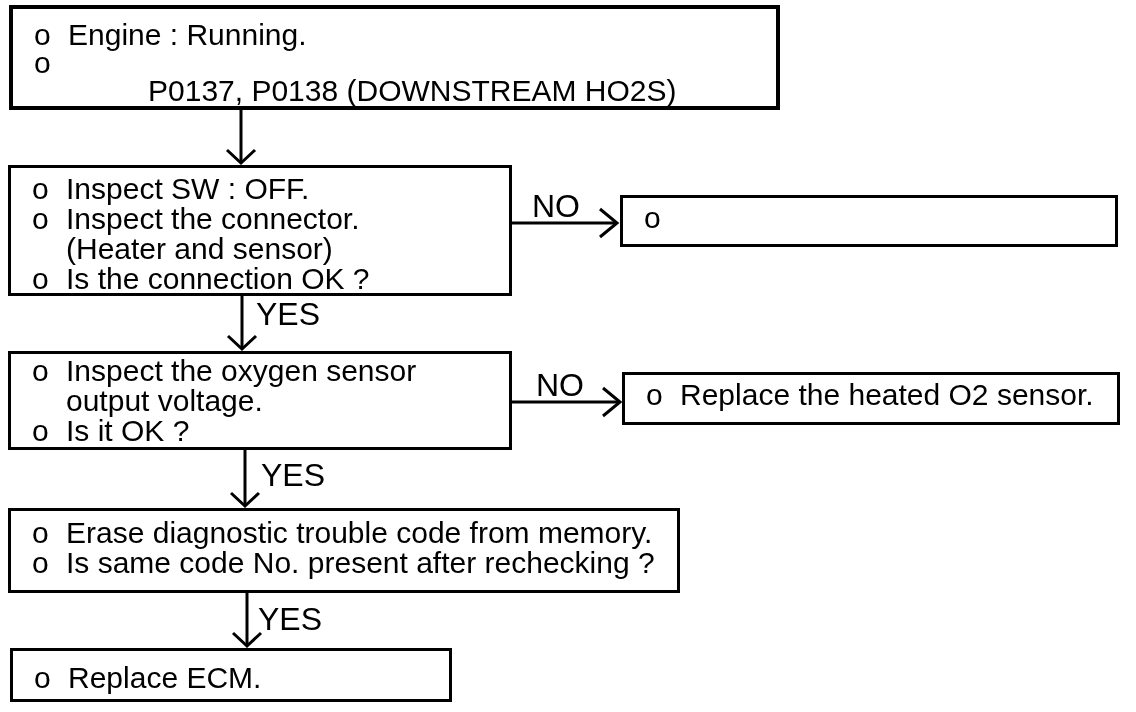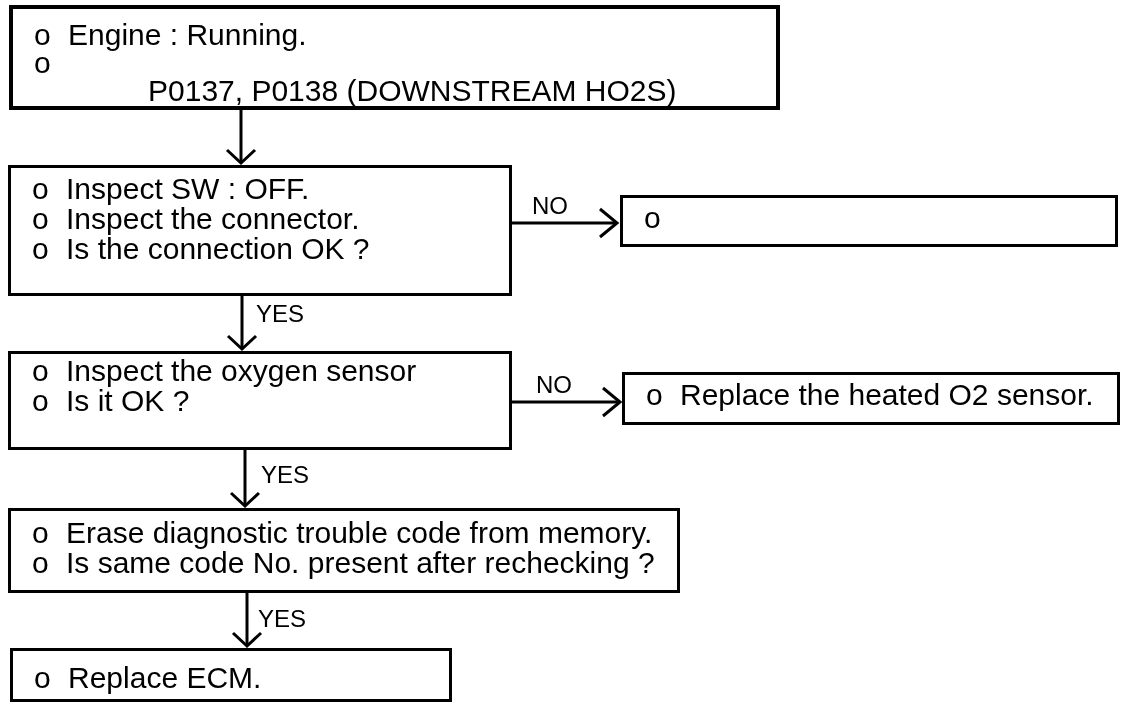--- a/index.html
+++ b/index.html
@@ -32,21 +32,21 @@
     white-space: nowrap;
   }
   .bline { display: flex; }
   .bullet {
     flex: 0 0 34px;
     width: 34px;
     padding-left: 21px;
   }
   .edge-label {
     position: absolute;
-    font-size: 24px;
+    font-size: 32px;
     line-height: 28px;
     white-space: nowrap;
   }
   #box-start   { left:9px;   top:5px;   width:771px; height:105px; border-width:4px; padding-top:12px; line-height:28px; }
   #box-check   { left:8px;   top:165px; width:504px; height:131px; padding-top:6px; }
   #box-inspect { left:8px;   top:351px; width:504px; height:99px;  padding-top:2px; }
   #box-erase   { left:8px;   top:508px; width:672px; height:85px;  padding-top:7px; }
   #box-ecm     { left:10px;  top:648px; width:442px; height:54px;  padding-top:12px; }
   #box-repair  { left:620px; top:195px; width:498px; height:52px;  padding-top:5px; }
   #box-sensor  { left:622px; top:372px; width:498px; height:53px;  padding-top:5px; }
@@ -107,40 +107,42 @@
     <div class="bline">
       <span class="bullet">o</span>
       <span class="txt">Inspect SW : OFF.</span>
     </div>
     <div class="bline">
       <span class="bullet">o</span>
       <span class="txt">Inspect the connector.</span>
     </div>
     <div class="bline">
       <span class="bullet"></span>
+      <span class="txt">(Heater and sensor)</span>
     </div>
     <div class="bline">
       <span class="bullet">o</span>
       <span class="txt">Is the connection OK ?</span>
     </div>
   </div>
 
   <div class="box" id="box-repair">
     <div class="bline">
       <span class="bullet">o</span>
     </div>
   </div>
 
   <div class="box" id="box-inspect">
     <div class="bline">
       <span class="bullet">o</span>
       <span class="txt">Inspect the oxygen sensor</span>
     </div>
     <div class="bline">
       <span class="bullet"></span>
+      <span class="txt">output voltage.</span>
     </div>
     <div class="bline">
       <span class="bullet">o</span>
       <span class="txt">Is it OK ?</span>
     </div>
   </div>
 
   <div class="box" id="box-sensor">
     <div class="bline">
       <span class="bullet">o</span>

